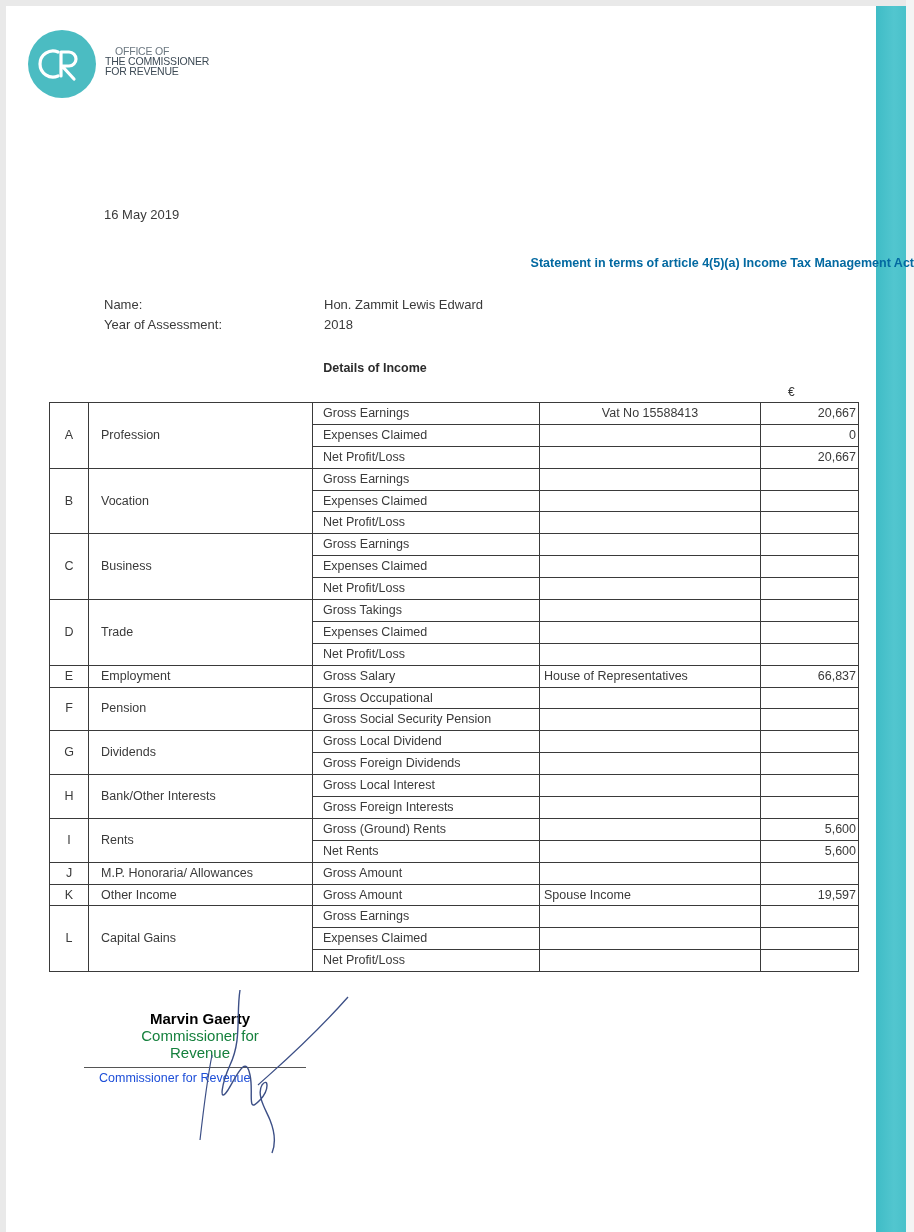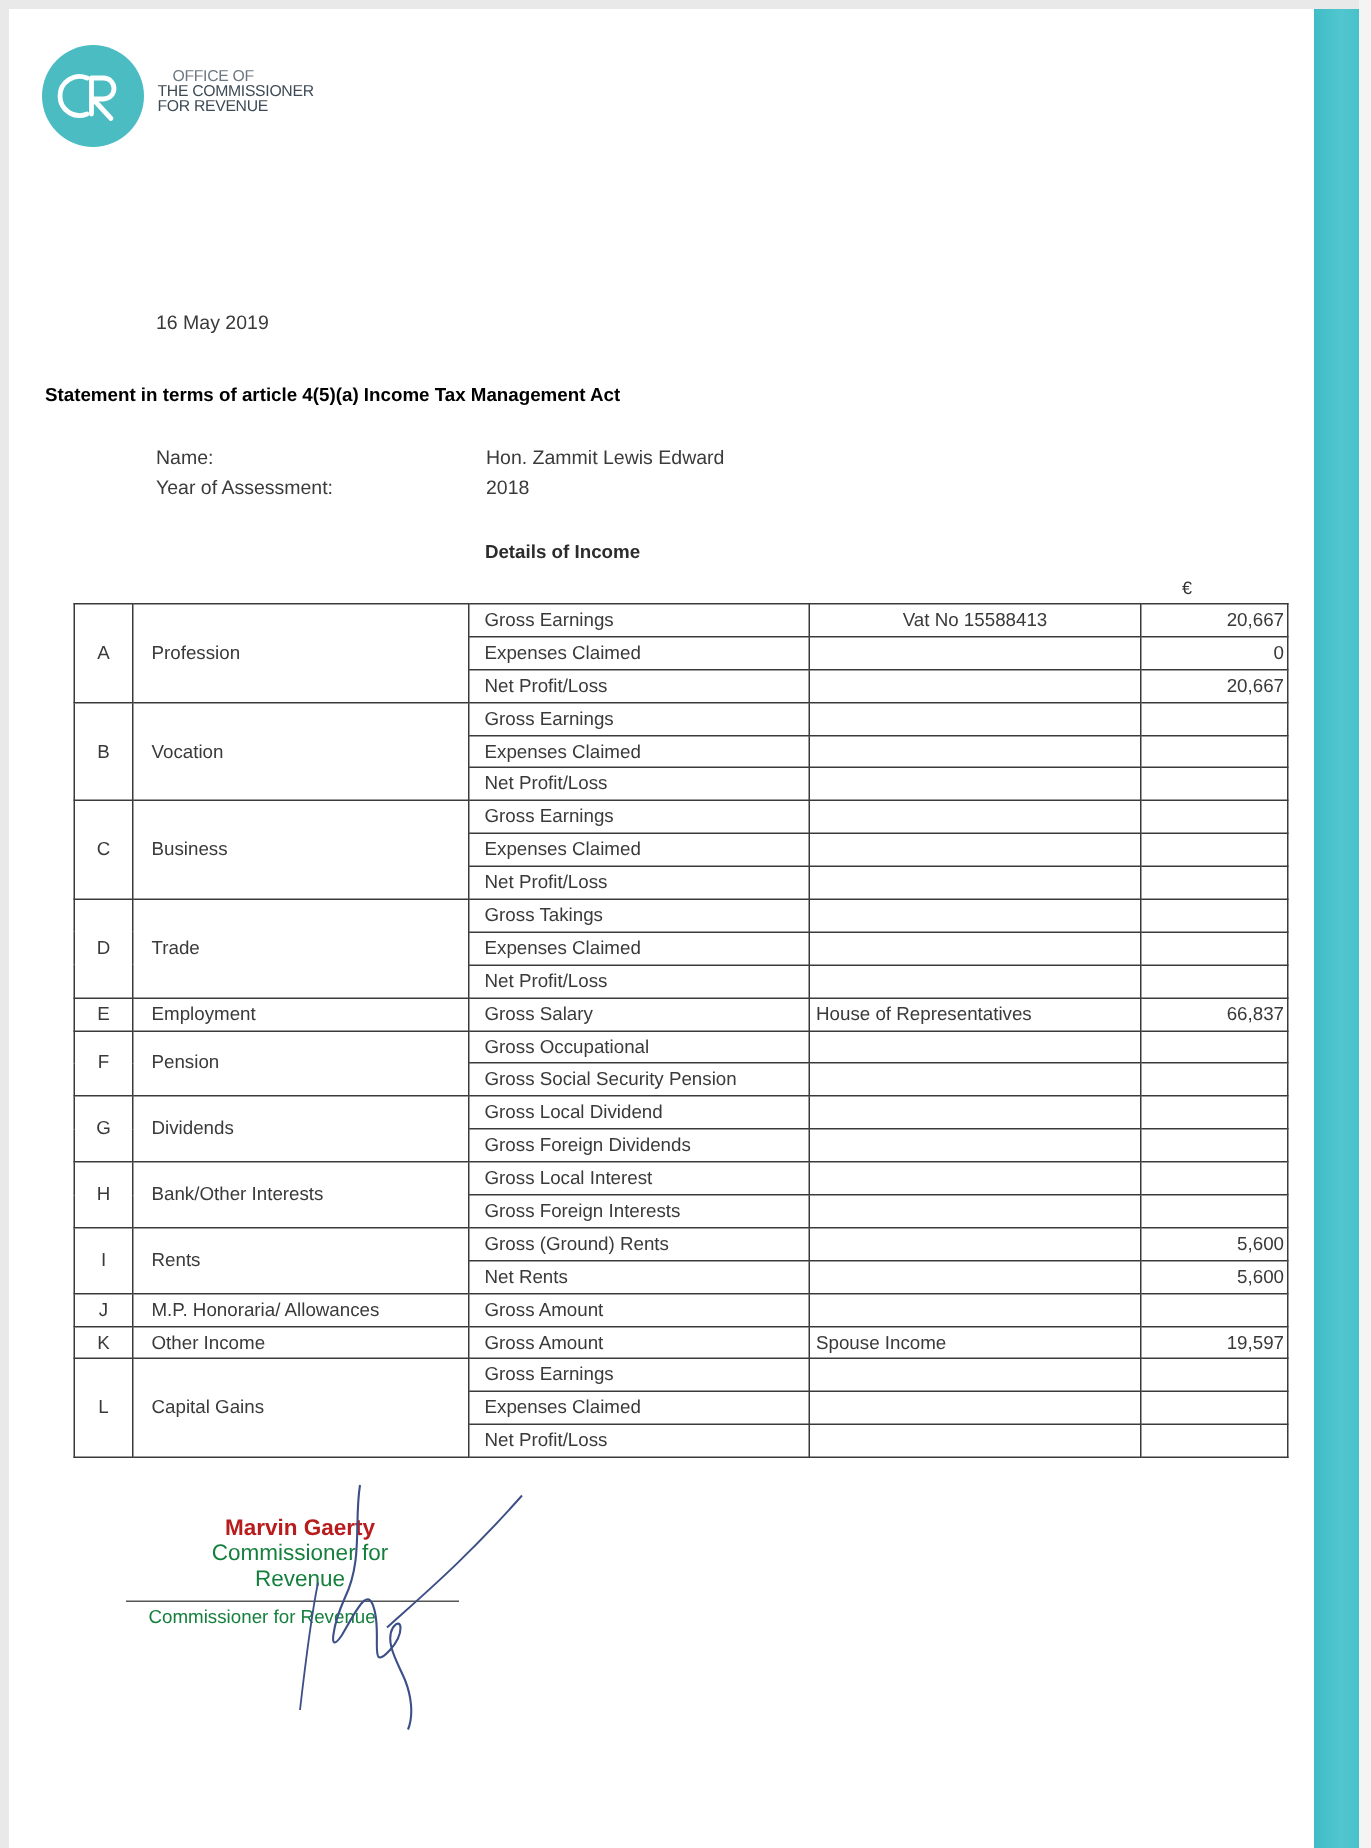--- a/index.html
+++ b/index.html
@@ -18,21 +18,21 @@
     }
     .right-edge { position: absolute; left: 906px; top: 0; width: 8px; height: 1232px; background: #f4f4f4; }
 
     .logo { position: absolute; left: 28px; top: 30px; width: 68px; height: 68px; border-radius: 50%; background: #4bbcc2; }
     .logo svg { position: absolute; left: 0; top: 0; }
     .logo-text { position: absolute; left: 105px; top: 46px; font-size: 10.5px; line-height: 10px; color: #3d4a55; letter-spacing: -0.2px; }
     .logo-text .l1 { font-weight: normal; color: #6b7780; margin-left: 10px; }
     .logo-text .l2, .logo-text .l3 { font-weight: normal; }
 
     .date { position: absolute; left: 104px; top: 207px; font-size: 13px; color: #3a3a3a; }
-    .title { position: absolute; left: 0; width: 914px; top: 256px; text-align: left; font-size: 12.5px; font-weight: bold; color: #000000; padding-left: 30px; box-sizing: border-box; }
+    .title { position: absolute; left: 0; width: 914px; top: 256px; text-align: right; font-size: 12.5px; font-weight: bold; color: #0369a1; padding-left: 30px; box-sizing: border-box; }
     .meta { position: absolute; left: 104px; top: 297px; font-size: 13px; color: #3a3a3a; }
     .meta-row { height: 20px; position: relative; }
     .meta-label { position: absolute; left: 0; white-space: nowrap; }
     .meta-value { position: absolute; left: 220px; white-space: nowrap; }
     .section-title { position: absolute; left: 0; width: 750px; top: 361px; text-align: center; font-size: 12.5px; font-weight: bold; color: #2c2c2c; padding-left: 0; box-sizing: border-box; }
     .currency { position: absolute; left: 788px; top: 385px; font-size: 12px; color: #333; }
 
     table.income {
       position: absolute; left: 49px; top: 402px; width: 810px;
       border-collapse: collapse; font-size: 12.5px; color: #3a3a3a;
@@ -43,24 +43,24 @@
       white-space: nowrap; overflow: hidden; line-height: 19px;
     }
     td.letter { width: 30px; text-align: center; }
     td.cat { width: 207px; padding-left: 12px !important; }
     td.sub { width: 212px; padding-left: 10px !important; }
     td.note { width: 212px; }
     td.note.center { text-align: center; }
     td.amount { text-align: right; padding-right: 2px !important; }
 
     .sig-block { position: absolute; left: 84px; top: 1010px; width: 222px; }
-    .sig-name { text-align: center; font-weight: bold; font-size: 15px; color: #b91c1c; line-height: 17px; padding-left: 10px; }
+    .sig-name { text-align: center; font-weight: bold; font-size: 15px; color: #000000; line-height: 17px; padding-left: 10px; }
     .sig-role { text-align: center; font-size: 15px; color: #15803d; line-height: 17px; padding-left: 10px; }
     .sig-line { margin-top: 6px; border-top: 1.5px solid #555; width: 222px; }
-    .sig-caption { font-size: 12.5px; color: #15803d; margin-top: 3px; padding-left: 15px; }
+    .sig-caption { font-size: 12.5px; color: #1d4ed8; margin-top: 3px; padding-left: 15px; }
     .sig-scribble { position: absolute; left: 170px; top: 985px; }
   </style>
 </head>
 <body>
 
 <div class="page"></div>
 <div class="teal-strip"></div>
 <div class="right-edge"></div>
 
 <div class="logo">

